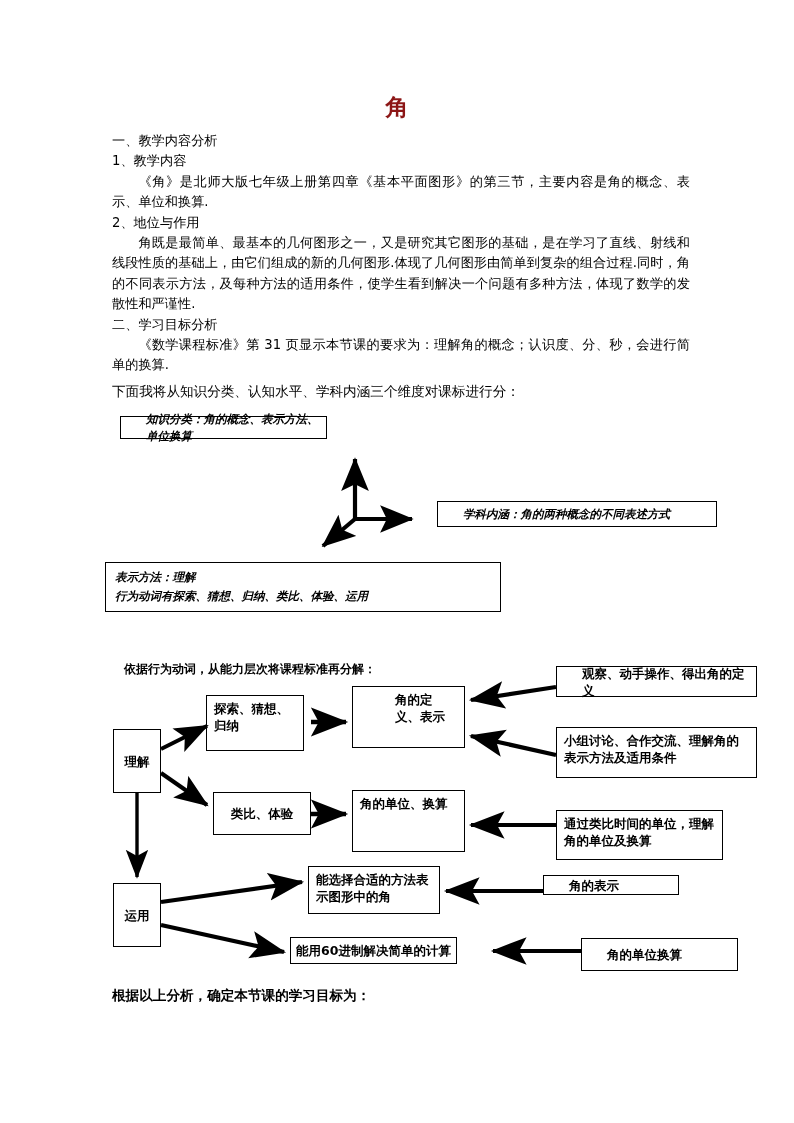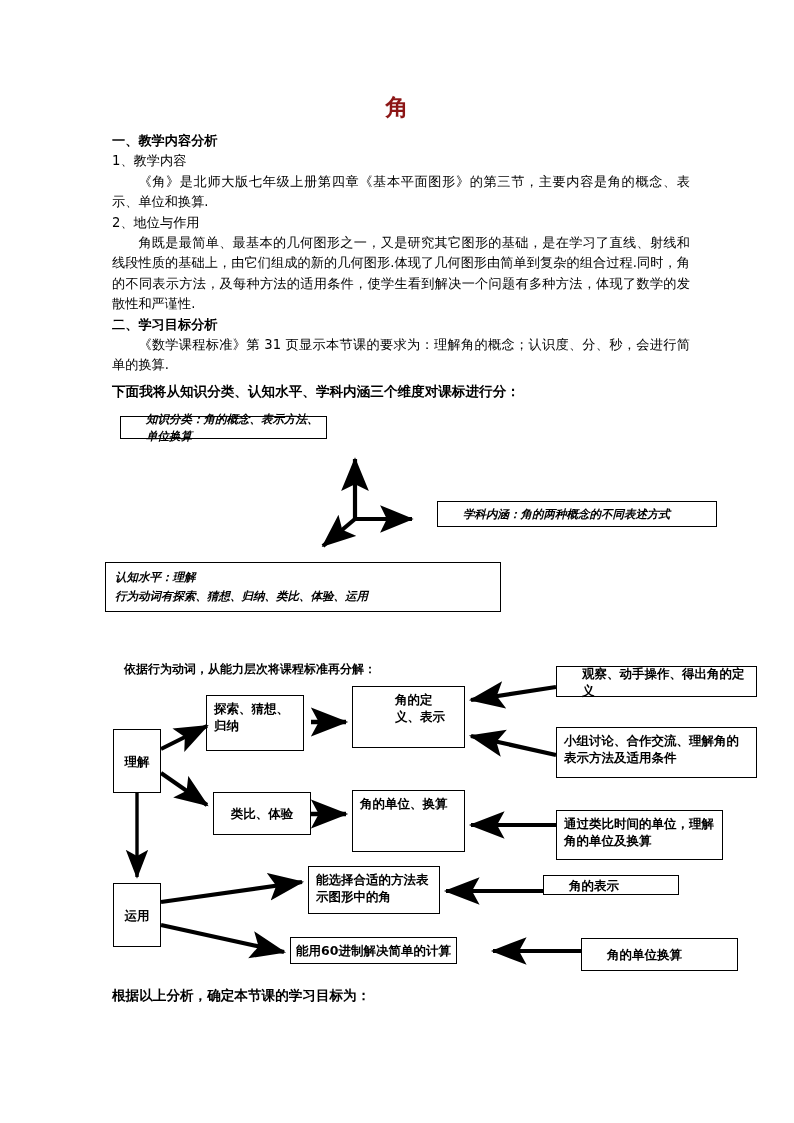--- a/index.html
+++ b/index.html
@@ -19,26 +19,26 @@
     text-align:center;
     font-size:23px;line-height:30px;font-weight:bold;
     color:#8C1616;
   }
   .textblock{
     position:absolute;left:112px;top:131px;width:578px;
     font-size:13.2px;line-height:20.4px;
     text-align:justify;
   }
   .textblock p{margin:0;padding:0;}
-  .b{font-weight:bold;}
+  .b{font-weight:normal;}
   .ind{text-indent:2em;}
 
   .line-after-goals{
     position:absolute;left:112px;top:381px;width:600px;
-    font-size:13.6px;line-height:20px;font-weight:bold;
+    font-size:13.6px;line-height:20px;font-weight:normal;
   }
   .line-decompose{
     position:absolute;left:112px;top:659px;width:600px;
     font-size:12px;line-height:20px;font-weight:bold;margin-left:12px;
   }
   .line-conclusion{
     position:absolute;left:112px;top:985px;width:600px;
     font-size:13.6px;line-height:20px;font-weight:bold;
   }
 
@@ -80,21 +80,21 @@
     <p class="ind">《数学课程标准》第 31 页显示本节课的要求为：理解角的概念；认识度、分、秒，会进行简单的换算.</p>
   </div>
 
   <div class="line-after-goals">下面我将从知识分类、认知水平、学科内涵三个维度对课标进行分：</div>
 
   <div class="box left hand" style="left:120px;top:416px;width:207px;height:23px;font-size:11.5px;">知识分类：角的概念、表示方法、单位换算</div>
 
   <div class="box left hand" style="left:437px;top:501px;width:280px;height:26px;font-size:11.5px;">学科内涵：角的两种概念的不同表述方式</div>
 
   <div class="box hand" style="left:105px;top:562px;width:396px;height:50px;flex-direction:column;align-items:flex-start;justify-content:center;padding-left:9px;font-size:11.5px;line-height:19px;">
-    <span>认知水平：理解</span>
+    <span>表示方法：理解</span>
     <span>行为动词有探索、猜想、归纳、类比、体验、运用</span>
   </div>
 
   <div class="line-decompose">依据行为动词，从能力层次将课程标准再分解：</div>
 
   <div class="box center bold" style="left:113px;top:729px;width:48px;height:64px;">理解</div>
 
   <div class="box center bold" style="left:113px;top:883px;width:48px;height:64px;">运用</div>
 
   <div class="box pad bold" style="left:206px;top:695px;width:98px;height:56px;">探索、猜想、归纳</div>

